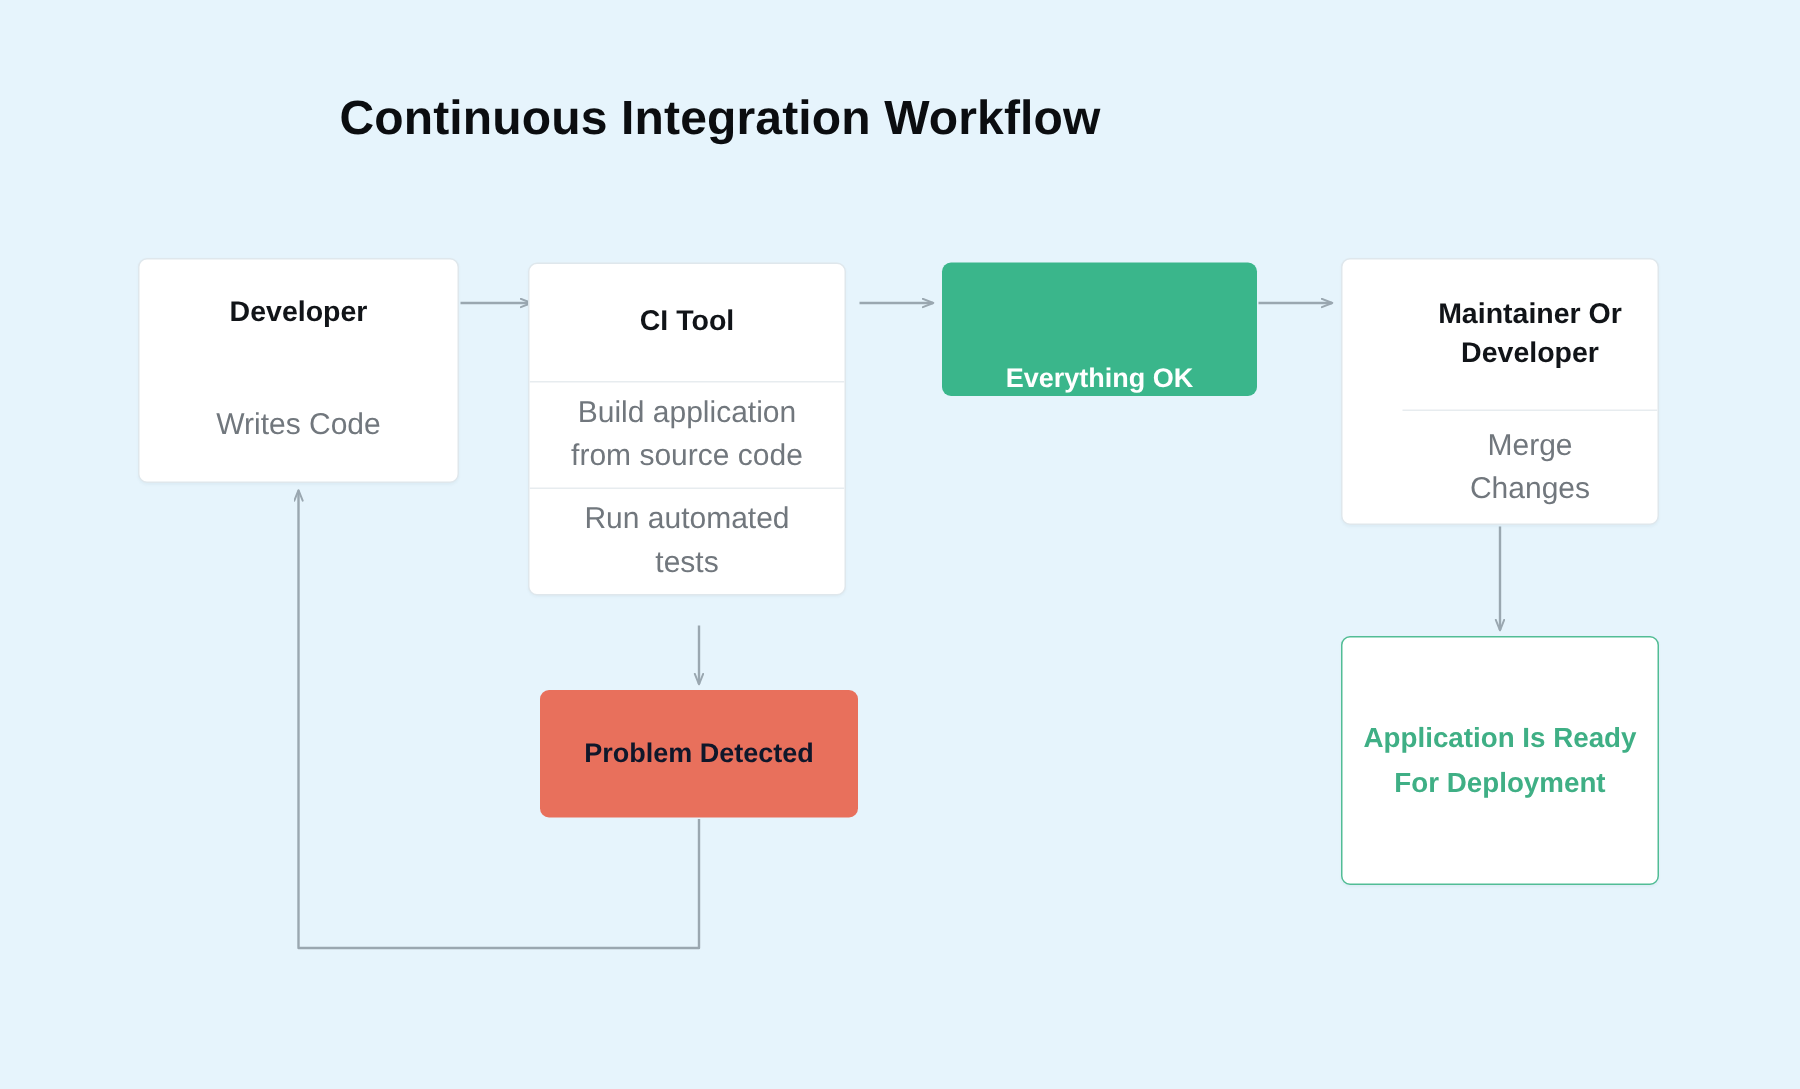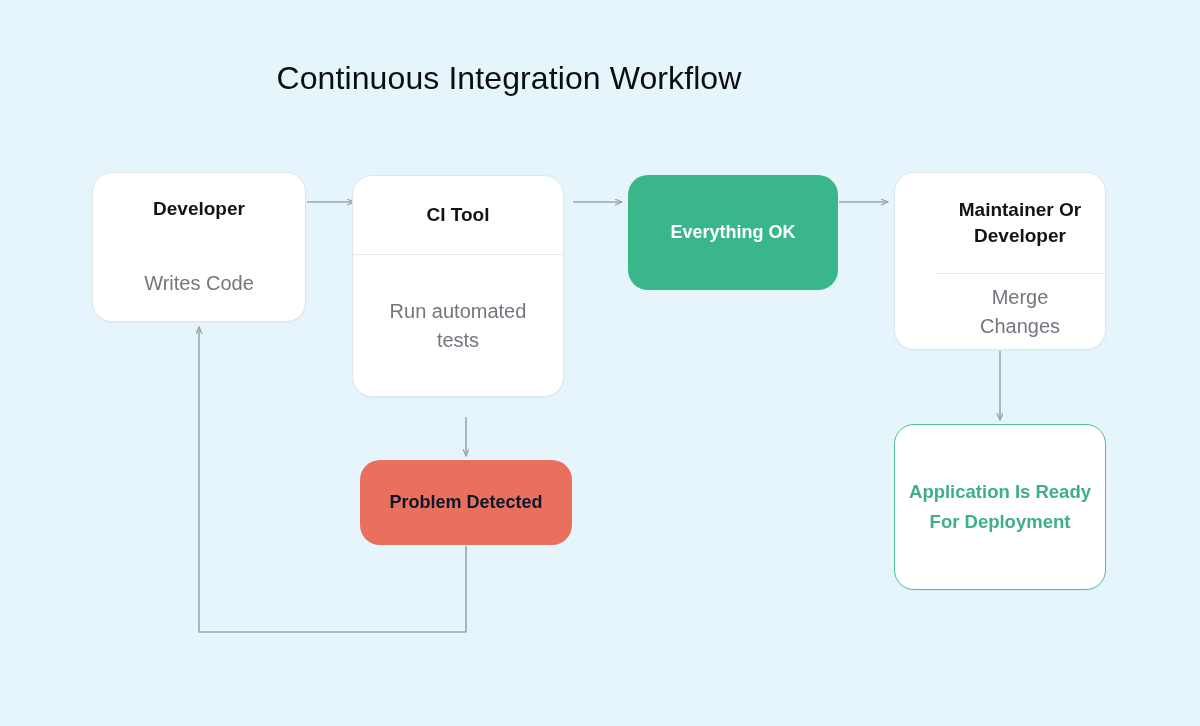--- a/index.html
+++ b/index.html
@@ -26,21 +26,21 @@
     position: absolute;
     left: 0; top: 0;
     width: 1200px;
     height: 726px;
     pointer-events: none;
   }
 
   .node {
     position: absolute;
     box-sizing: border-box;
-    border-radius: 20px;
+    border-radius: 6px;
     background: #ffffff;
     border: 1px solid #dfe7ec;
     box-shadow: 0 1px 2px rgba(30,60,90,0.045);
     display: flex;
     flex-direction: column;
     overflow: hidden;
   }
 
   .node-title {
     font-weight: bold;
@@ -84,26 +84,26 @@
   #node-ci-tool {
     left: 352px; top: 175px;
     width: 212px; height: 222px;
   }
   #node-ci-tool .node-title { height: 78px; }
   #node-ci-tool .sec { height: 81px; }
 
   
   #node-everything-ok {
     left: 628px; top: 175px;
-    width: 210px; height: 115px;
+    width: 210px; height: 89px;
     background: #3ab68b;
     border: none;
     box-shadow: none;
     align-items: center;
-    justify-content: center;
+    justify-content: flex-end;
   }
   #node-everything-ok .pill-label {
     font-weight: bold;
     font-size: 18px;
     color: #ffffff;
     text-align: center;
     line-height: 1.3;
   }
 
   
@@ -165,24 +165,23 @@
     line-height: 1.3;
   }
 
   #title {
     position: absolute;
     left: 0;
     top: 60px;
     width: 960px;
     text-align: center;
     font-size: 32px;
-    font-weight: normal;
+    font-weight: bold;
     color: #0b0d10;
     letter-spacing: 0.1px;
-    padding-left: 29px;
   }
 </style>
 </head>
 <body>
 
 <div id="canvas">
 
   <div id="title">Continuous Integration Workflow</div>
 
   <svg id="edges" viewBox="0 0 1200 726" width="1200" height="726">
@@ -205,20 +204,21 @@
     <path d="M466,546 L466,632 L199,632 L199,327" fill="none" stroke="#9aa7b0" stroke-width="1.6" stroke-linejoin="round" marker-end="url(#arrowhead)"></path>
   </svg>
 
   <div class="node" id="node-developer">
     <div class="node-title">Developer</div>
     <div class="node-section no-rule">Writes Code</div>
   </div>
 
   <div class="node" id="node-ci-tool">
     <div class="node-title">CI Tool</div>
+    <div class="node-section sec">Build application from source code</div>
     <div class="node-section sec">Run automated tests</div>
   </div>
 
   <div class="node" id="node-everything-ok">
     <div class="pill-label">Everything OK</div>
   </div>
 
   <div class="node" id="node-maintainer">
     <div class="node-title">Maintainer Or Developer</div>
     <div class="node-section">Merge Changes</div>

